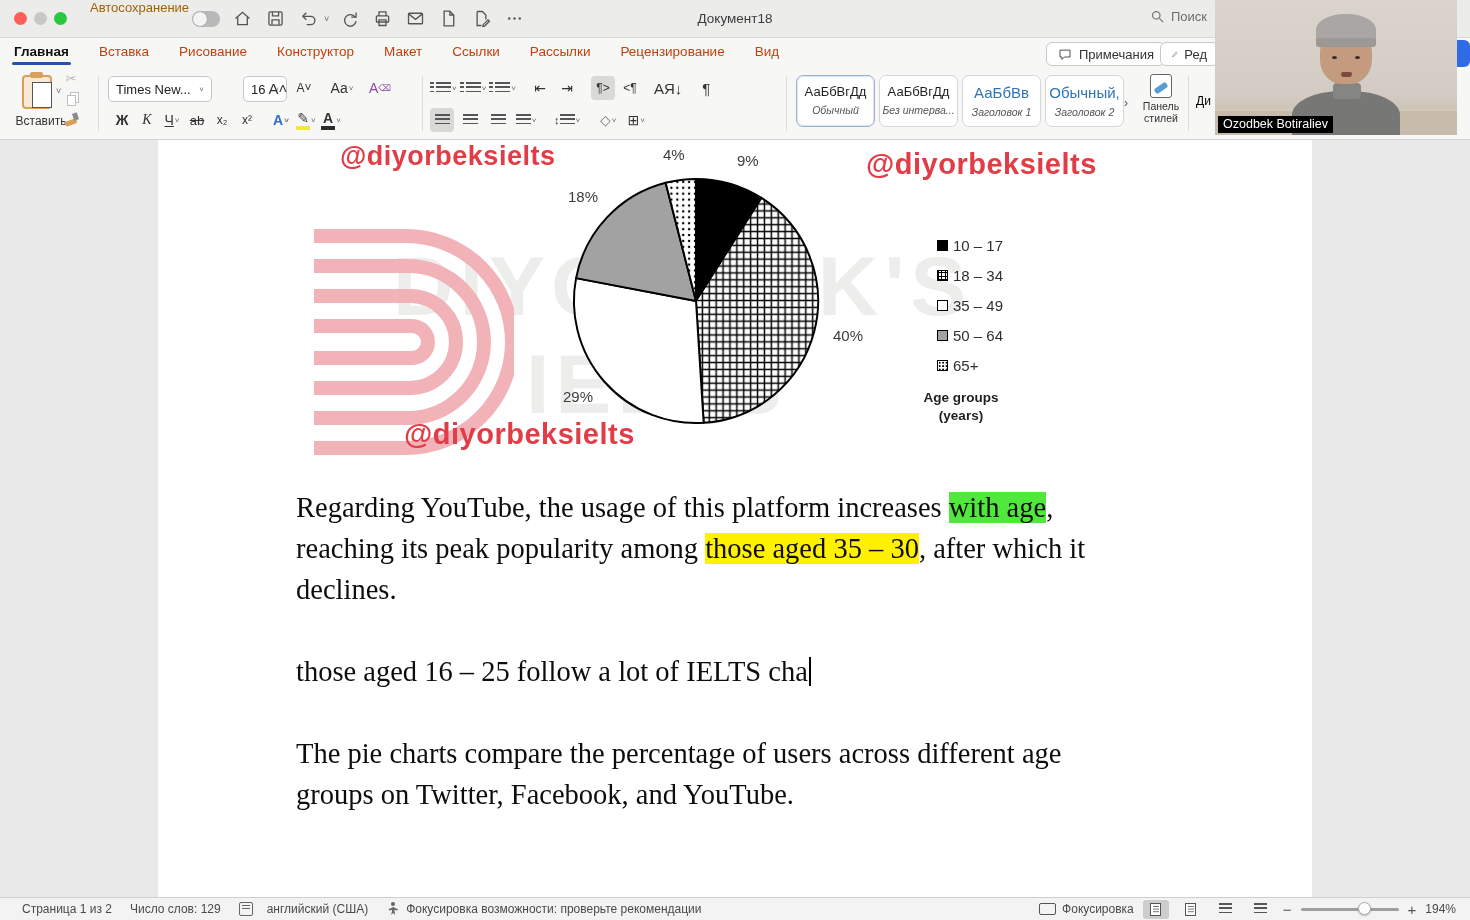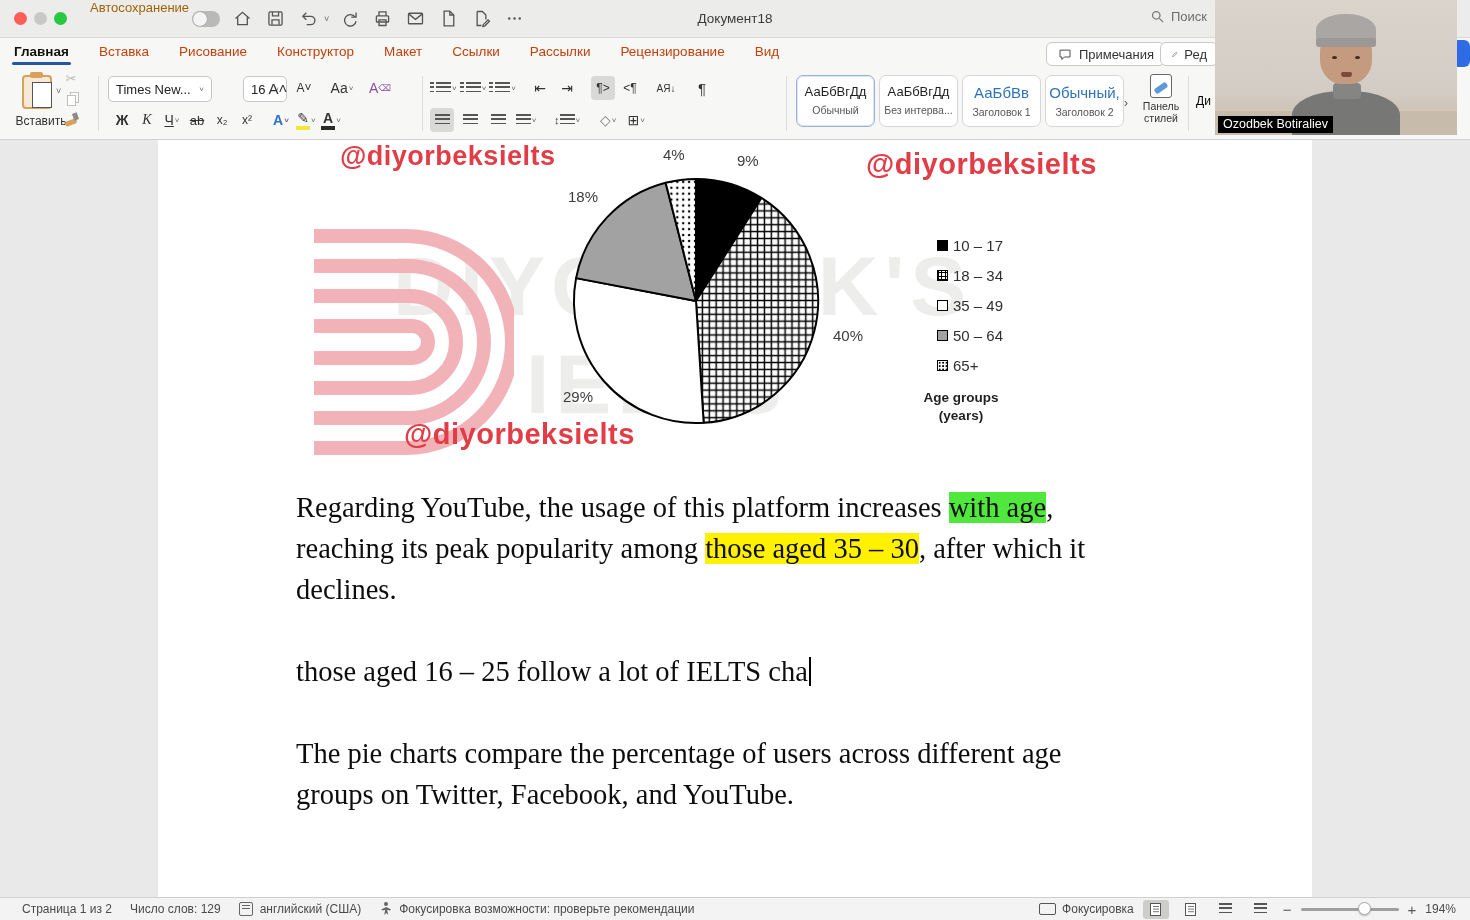--- a/index.html
+++ b/index.html
@@ -56,21 +56,21 @@
   .sel-bg { background:#d9d9d8; }
   .bars { width:15px; height:12px; background:repeating-linear-gradient(to bottom,#555 0 1.6px,transparent 1.6px 4.4px); }
   .bars-b { width:15px; height:12px; background:repeating-linear-gradient(to bottom,#555 0 1.6px,transparent 1.6px 4.4px); position:relative;}
   .bars-b::before{ content:""; position:absolute; left:-6px; top:0; width:4px; height:12px; background:repeating-linear-gradient(to bottom,#555 0 1.6px,transparent 1.6px 4.4px);}
 
   
   .style-card { position:absolute; top:7px; width:79px; height:52px; background:#fff; border:1px solid #d6d6d6; border-radius:7px; text-align:center; overflow:hidden;}
   .style-card.selected { border:1.5px solid #9ab1d8; box-shadow:0 0 0 1px #dbe5f4 inset; }
   .style-sample { font-size:13px; color:#1f1f1f; margin-top:8px; white-space:nowrap; }
   .style-card:nth-child(3) .style-sample, .style-card:nth-child(4) .style-sample { color:#2e74b5; font-size:15px;}
-  .style-name { font-size:10.5px; color:#555; margin-top:5px; white-space:nowrap;}
+  .style-name { font-size:10.5px; color:#555; margin-top:5px; white-space:nowrap;font-style:italic;}
   #styles-chev { position:absolute; left:1124px; top:28px; color:#555; font-size:12px;}
   #styles-panel { position:absolute; left:1138px; top:6px; width:46px; text-align:center; font-size:10.5px; color:#333;}
   .panel-ic { width:22px; height:24px; margin:0 auto 2px; border:1.5px solid #666; border-radius:3px; position:relative; background:#fff;}
   .panel-ic::after{ content:""; position:absolute; left:3px; top:10px; width:14px; height:6px; background:#5b9bd5; border-radius:2px; transform:rotate(-35deg);}
   #dictate { position:absolute; left:1196px; top:26px; font-size:12px; color:#000000; }
 
   
   #docarea { position:absolute; left:0; top:140px; width:1470px; height:757px; background:#e9e9e9; }
   #page { position:absolute; left:158px; top:0; width:1154px; height:757px; background:#fff; }
   .ghost { position:absolute; color:#ededec; font-weight:bold; letter-spacing:6px; z-index:1; font-family:"Liberation Sans",sans-serif;}
@@ -307,21 +307,21 @@
         <div class="bars-b" style="margin-left:6px"></div>
         <span class="fmt-chev">˅</span>
       </div>
     <div style="width:6px"></div>
     <div class="fmt-btn">⇤</div>
     <div class="fmt-btn">⇥</div>
     <div style="width:6px"></div>
     <div class="fmt-btn sel-bg" style="font-size:12px">¶&gt;</div>
     <div class="fmt-btn" style="font-size:12px">&lt;¶</div>
     <div style="width:6px"></div>
-    <div class="fmt-btn" style="font-size:10px">АЯ↓</div>
+    <div class="fmt-btn" style="font-size:15px">АЯ↓</div>
     <div style="width:6px"></div>
     <div class="fmt-btn" style="font-size:15px">¶</div>
   </div>
   <div class="fmt-row" style="left:430px; top:40px; gap:4px;">
     <div class="fmt-btn sel-bg">
         <div class="bars"></div>
       </div>
     <div class="fmt-btn">
         <div class="bars"></div>
       </div>
@@ -458,21 +458,21 @@
         <div class="dline"><span>The pie charts compare the percentage of users across different age</span></div>
         <div class="dline"><span>groups on Twitter, Facebook, and YouTube.</span></div>
       </div>
   </div>
 </div>
 
 <div id="statusbar">
   <div id="sb-left">
     <span>Страница 1 из 2</span>
     <span>Число слов: 129</span>
-    <span style="display:flex;align-items:center;gap:7px">
+    <span style="display:flex;align-items:center;gap:14px">
       <span class="sb-ic book-ic"></span>
       <span>английский (США)</span>
     </span>
     <span style="display:flex;align-items:center;gap:6px">
       <span class="sb-ic person-ic"></span>
       <span>Фокусировка возможности: проверьте рекомендации</span>
     </span>
   </div>
   <div id="sb-right">
     <span style="display:flex;align-items:center;gap:6px">

